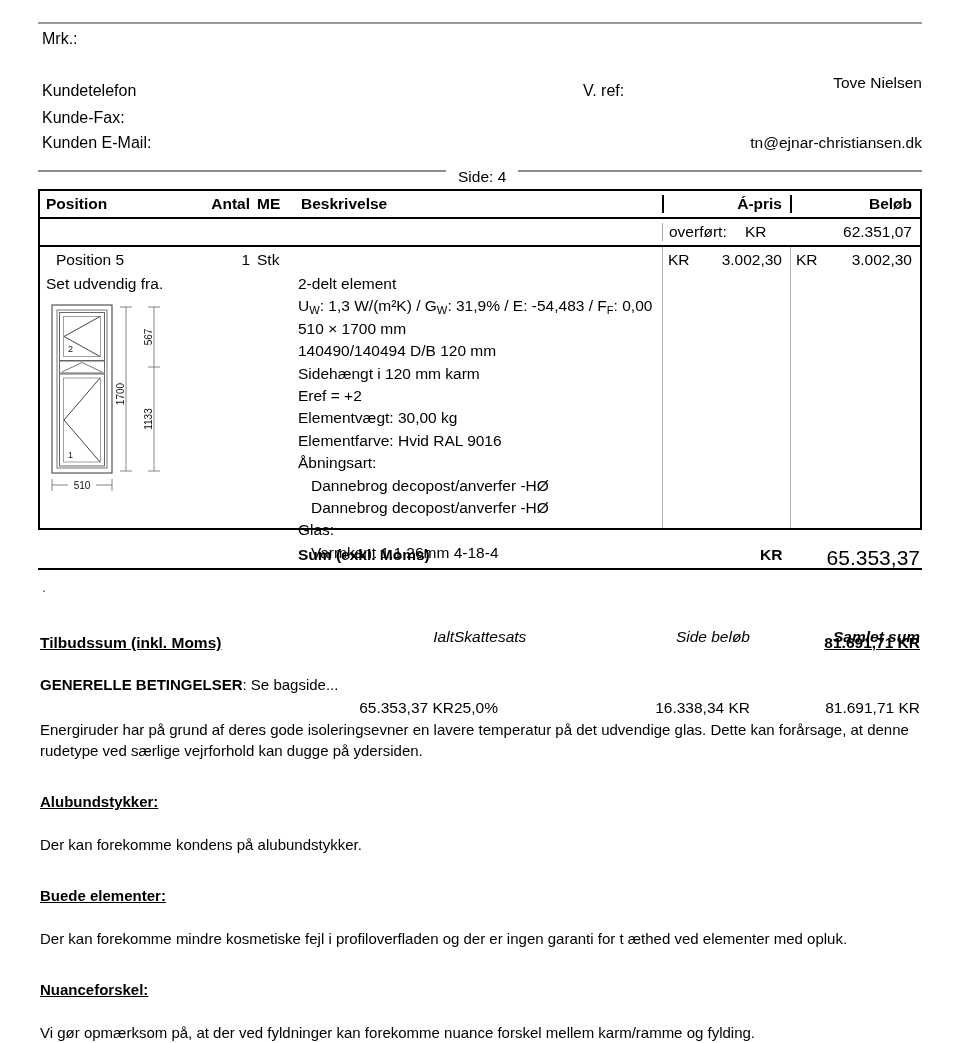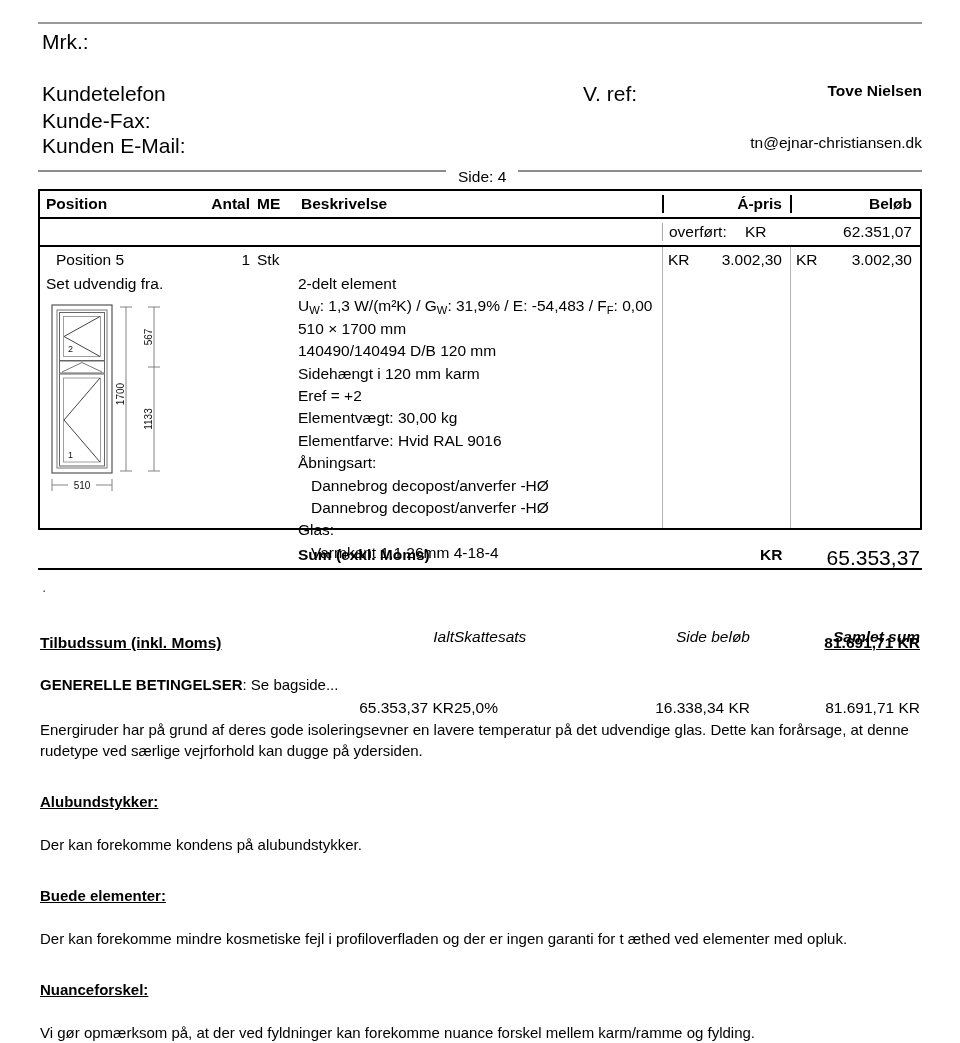--- a/index.html
+++ b/index.html
@@ -32,21 +32,21 @@
     width: 884px;
     height: 2px;
     background: #9a9a9a;
   }
   .hdr {
     position: absolute;
     left: 0; right: 0;
   }
   .hdr-label {
     position: absolute;
-    font-size: 21px;
+    font-size: 16px;
     white-space: nowrap;
   }
   .hdr-right {
     position: absolute;
     font-size: 15.5px;
     white-space: nowrap;
     text-align: right;
   }
 
   
@@ -296,21 +296,21 @@
   <div class="top-rule"></div>
 
   <div class="hdr">
     <div class="hdr-label" style="left:42px; top:30px;">Mrk.:</div>
 
     <div class="hdr-label" style="left:42px; top:82px;">Kundetelefon</div>
     <div class="hdr-label" style="left:42px; top:109px;">Kunde-Fax:</div>
     <div class="hdr-label" style="left:42px; top:134px;">Kunden E-Mail:</div>
 
     <div class="hdr-label" style="left:583px; top:82px;">V. ref:</div>
-    <div class="hdr-right" style="right:38px; top:82px;font-weight:bold;">Tove Nielsen</div>
+    <div class="hdr-right" style="right:38px; top:74px;">Tove Nielsen</div>
     <div class="hdr-right" style="right:38px; top:134px;">tn@ejnar-christiansen.dk</div>
   </div>
 
   <div class="side-wrap">
     <div class="side-line left"></div>
     <div class="side-label">Side: 4</div>
     <div class="side-line"></div>
   </div>
 
   <div class="tbl">

